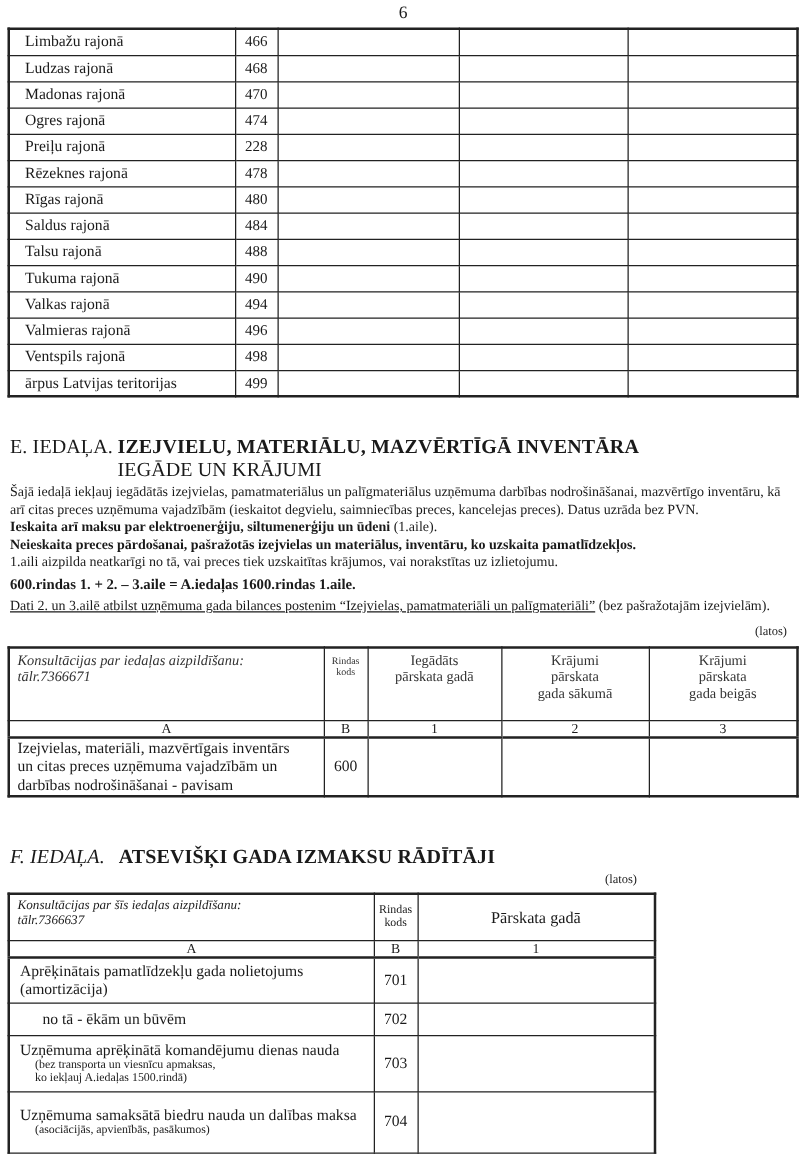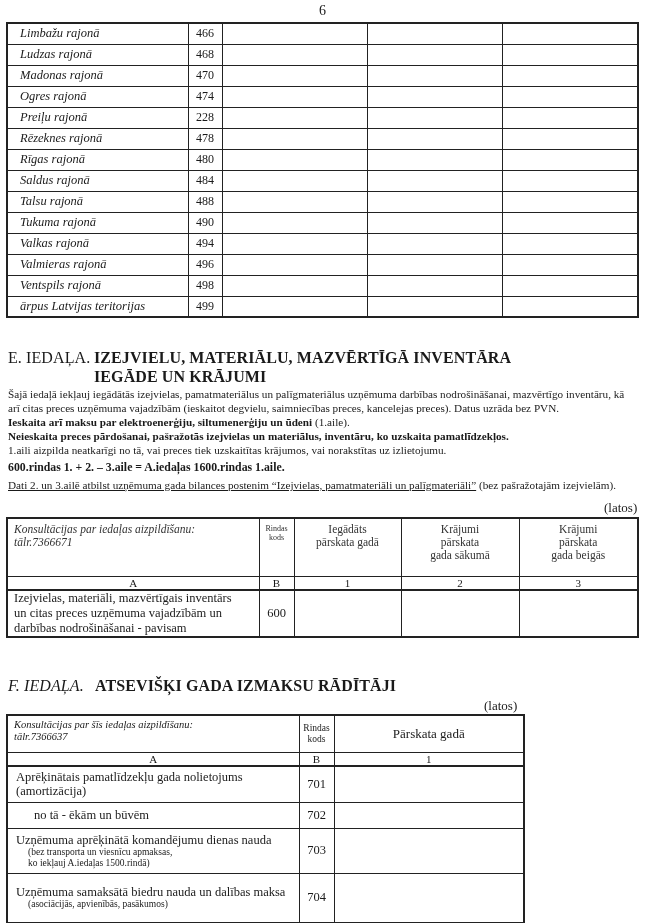--- a/index.html
+++ b/index.html
@@ -7,42 +7,42 @@
   body { position: relative; font-family: "Liberation Serif", "DejaVu Serif", serif; color: #1a1a1a; }
 
   .page-num { position: absolute; top: 3px; left: 0; width: 645px; text-align: center; font-size: 14px; }
 
   table { border-collapse: collapse; position: absolute; table-layout: fixed; }
   td { border: 1px solid #222; font-size: 12.5px; vertical-align: middle; }
 
   
   #t1 { left: 6px; top: 22px; width: 631px; border: 2px solid #222; }
   #t1 td { height: 21px; }
-  #t1 td.name { padding-left: 12px; font-style: italic; }
+  #t1 td.name { padding-left: 12px; }
   #t1 td.code { text-align: center; font-size: 12px; }
 
   .sect-title { position: absolute; left: 8px; font-size: 16px; letter-spacing: 0.1px; }
   .sect-title .lbl { font-weight: normal; }
   .sect-title .ttl { font-weight: bold; }
   #sectE { top: 349px; }
-  #sectE .ttl2 { position: absolute; left: 86px; top: 19px; font-weight: bold; white-space: nowrap; }
+  #sectE .ttl2 { position: absolute; left: 86px; top: 19px; font-weight: normal; white-space: nowrap; }
   #sectE .ttl { position: absolute; left: 86px; top: 0; white-space: nowrap; }
   #sectE .lbl { position: absolute; left: 0; top: 0; white-space: nowrap; }
 
   .para { position: absolute; left: 8px; width: 630px; font-size: 11.2px; line-height: 14px; }
   .para b { font-weight: bold; }
   #pE1 { top: 387px; }
   #pE2 { top: 415px; font-weight: bold; }
   #pE3 { top: 429px; font-weight: bold; }
   #pE4 { top: 443px; }
   #pE5 { top: 460px; font-weight: bold; font-size: 11.8px; }
   #pE6 { top: 478px; }
   #pE6 .ul { text-decoration: underline; }
 
-  .unit { position: absolute; font-size: 13px; }
+  .unit { position: absolute; font-size: 10px; }
   #unitE { top: 500px; left: 604px; }
   #unitF { top: 698px; left: 484px; }
 
   
   #t2 { left: 6px; top: 517px; width: 631px; border: 2px solid #222; }
   #t2 td { text-align: center; }
   #t2 .hdr td { height: 58px; vertical-align: top; padding-top: 4px; font-size: 11.5px; line-height: 13px; color: #333; }
   #t2 .hdr td.consult { text-align: left; padding-left: 6px; font-style: italic; font-size: 11.5px; }
   #t2 .hdr td.rk { font-size: 8px; line-height: 9px; padding-top: 5px; }
   #t2 .letters td { height: 14px; font-size: 11px; line-height: 12px; border-bottom: 2px solid #222; }

